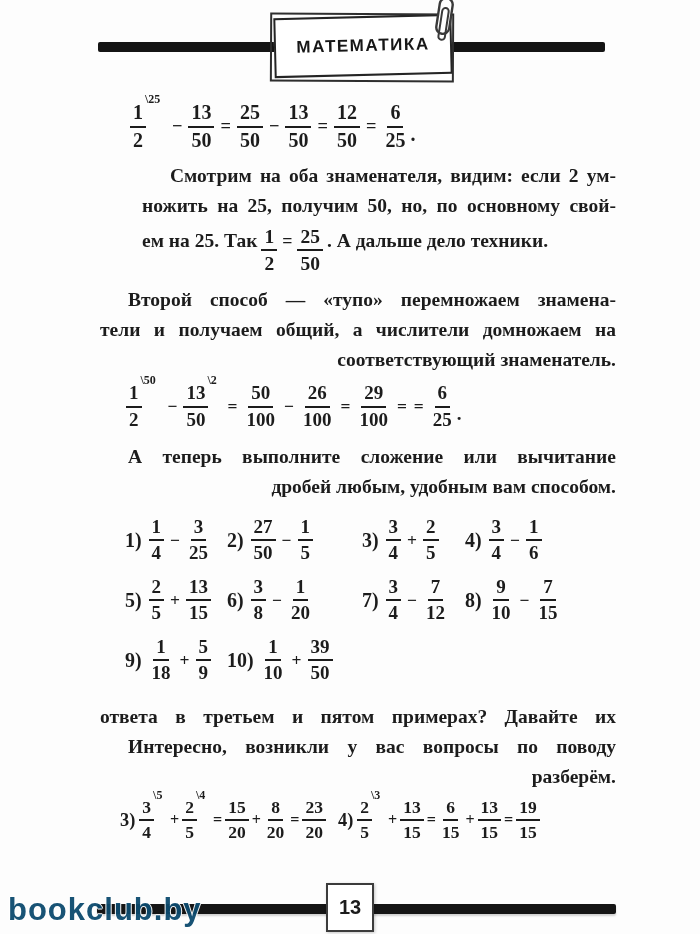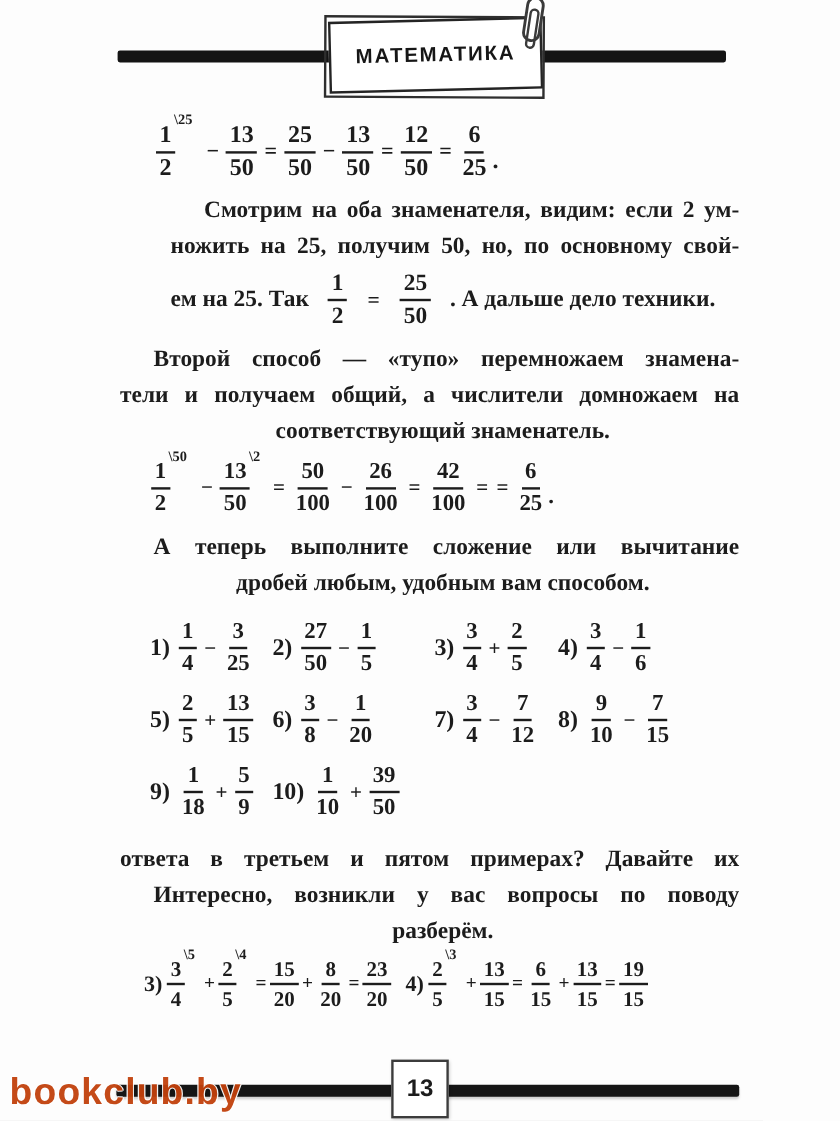--- a/index.html
+++ b/index.html
@@ -34,23 +34,23 @@
     position:absolute; right:-6px; top:-20px; width:22px; height:48px;
     transform:rotate(10deg); z-index:3;
   }
 
   
   .content { width:516px; padding:0 0 0 100px; }
 
   .para { font-size:19.5px; line-height:30px; font-weight:700; }
   .pline { display:block; }
   .line-j { text-align:justify; text-align-last:justify; }
-  .line-l { text-align:center;margin-left:22px; }
+  .line-l { text-align:right;margin-left:22px; }
   .indent { text-indent:28px; }
-  .line-math { display:flex; align-items:center; gap:16px; padding:5px 0 3px; flex-wrap:nowrap; white-space:nowrap; }
+  .line-math { display:flex; align-items:flex-start; gap:4px; padding:5px 0 3px; flex-wrap:nowrap; white-space:nowrap; }
 
   .math-row {
     display:flex; align-items:center; gap:5px; flex-wrap:nowrap;
     font-weight:700; white-space:nowrap;
   }
   .m-f1 { margin:10px 0 10px 30px; font-size:20px; }
   .m-f2 { margin:8px 0 12px 26px;  font-size:19px; }
   .m-f3 { margin:6px 0 0 20px; font-size:17.5px; gap:2px; }
 
   .frac { position:relative; display:inline-flex; flex-direction:column; align-items:center; line-height:1.08; }
@@ -84,21 +84,21 @@
   .page-num-box {
     position:absolute; left:50%; transform:translateX(-50%); bottom:2px;
     width:44px; height:45px; background:#fff; border:2px solid #3c3c3c;
     display:flex; align-items:center; justify-content:center;
     font-family:"Liberation Sans", sans-serif; font-weight:700; font-size:20px;
     box-shadow:1px 1px 3px rgba(0,0,0,.22); z-index:2;
   }
   .watermark {
     position:absolute; left:8px; bottom:6px; z-index:3;
     font-family:"Liberation Sans", sans-serif; font-weight:700;
-    font-size:31px; letter-spacing:1px; color:#c2410c; opacity:.95;
+    font-size:31px; letter-spacing:1px; color:#0c4a6e; opacity:.95;
     text-shadow:0 1px 0 #fff, 1px 0 0 #fff, -1px 0 0 #fff, 0 -1px 0 #fff;
   }
 </style>
 </head>
 <body>
 
 <div class="page">
 
   <div class="header">
     <div class="header-bar"></div>
@@ -190,21 +190,21 @@
           <span class="num">50</span>
           <span class="den">100</span>
         </span>
         <span class="op">−</span>
         <span class="frac">
           <span class="num">26</span>
           <span class="den">100</span>
         </span>
         <span class="op">=</span>
         <span class="frac">
-          <span class="num">42</span>
+          <span class="num">29</span>
           <span class="den">100</span>
         </span>
         <span class="op">=</span>
         <span class="op">=</span>
         <span class="frac">
           <span class="num">6</span>
           <span class="den">25</span>
         </span>
         <span class="pt">.</span>
       </div>

